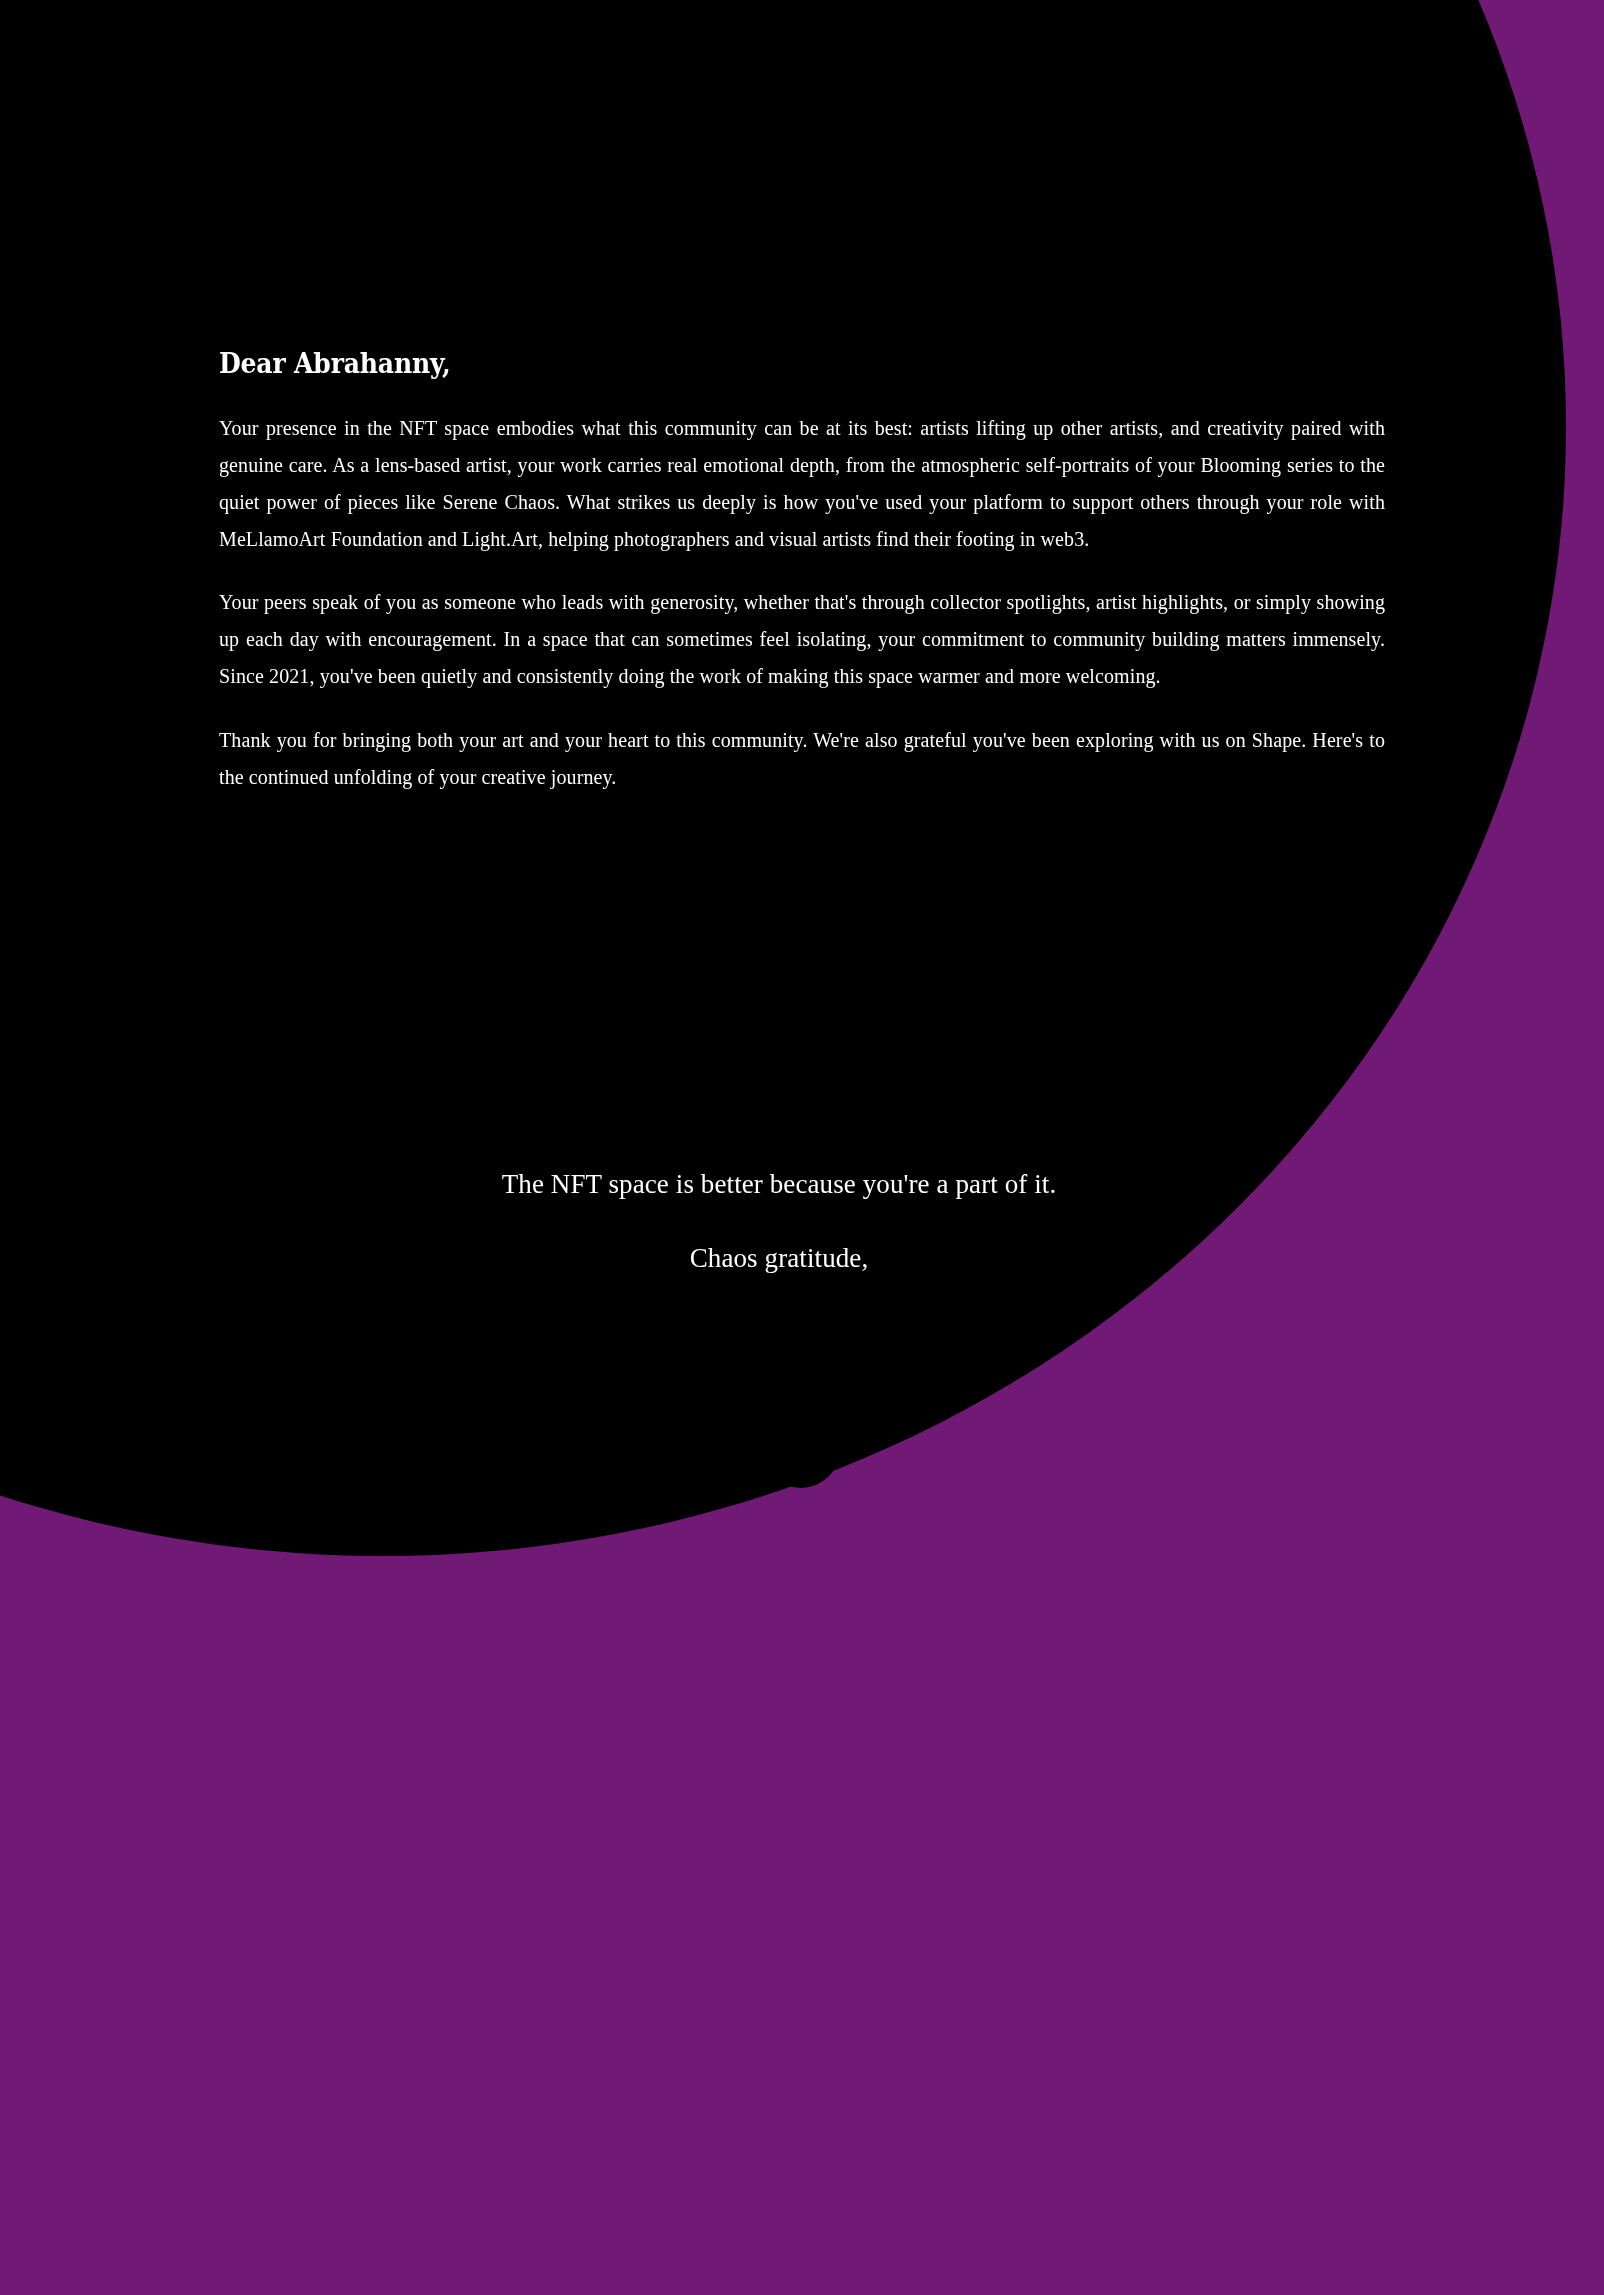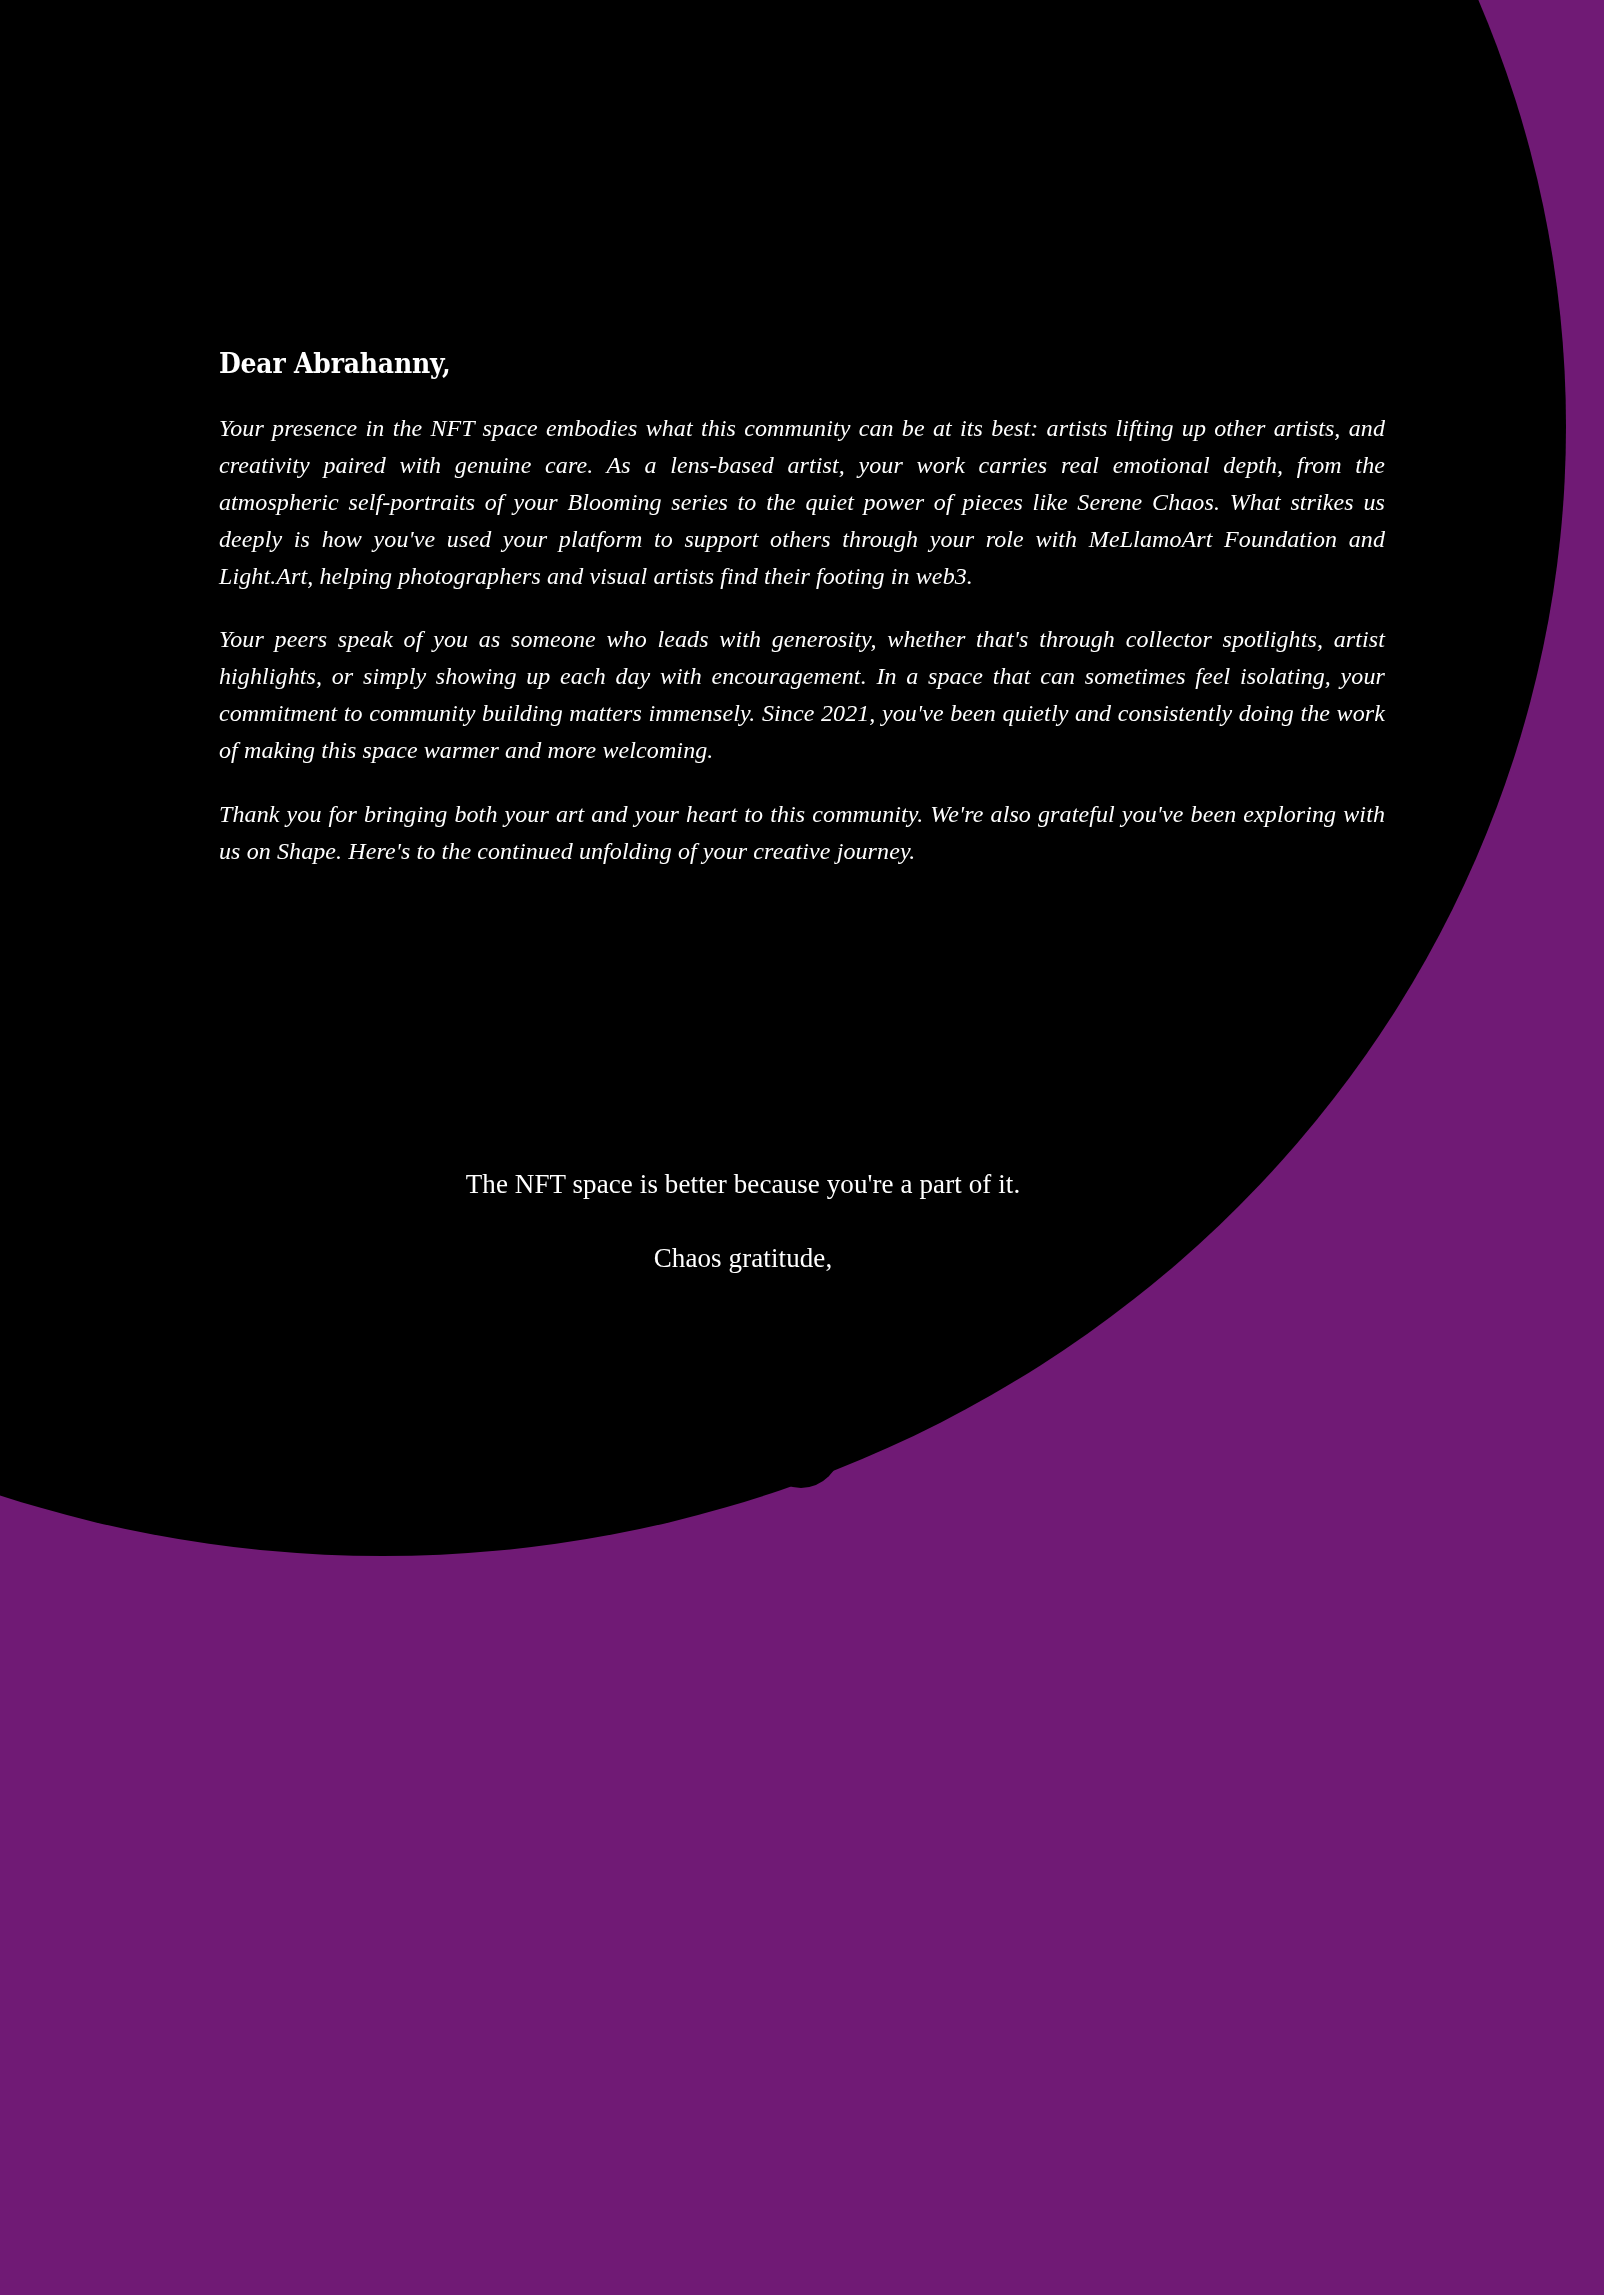--- a/index.html
+++ b/index.html
@@ -69,42 +69,42 @@
     line-height: 1.12;
     letter-spacing: -0.2px;
     margin: 0 0 30px 0;
     transform: scaleX(0.88);
     transform-origin: left center;
     white-space: nowrap;
   }
 
   .para {
     font-family: "Liberation Serif", "DejaVu Serif", serif;
-    font-size: 24px;
+    font-size: 20px;
     line-height: 37px;
     text-align: justify;
     text-justify: inter-word;
     margin: 0 0 26.5px 0;
     letter-spacing: 0.1px;
     -webkit-hyphens: none;
     hyphens: none;
-    font-style: italic;
   }
   .para:last-of-type { margin-bottom: 16px; }
 
   
   .closing-block {
     position: absolute;
     left: 0;
     top: 1167px;
     width: 1486px;
     z-index: 5;
     color: #ffffff;
     mix-blend-mode: difference;
     text-align: center;
+    padding-left: 36px;
   }
 
   .closing-line {
     font-family: "Liberation Serif", "DejaVu Serif", serif;
     font-size: 27px;
     line-height: 1.3;
     letter-spacing: 0.1px;
     margin: 0;
   }
 

